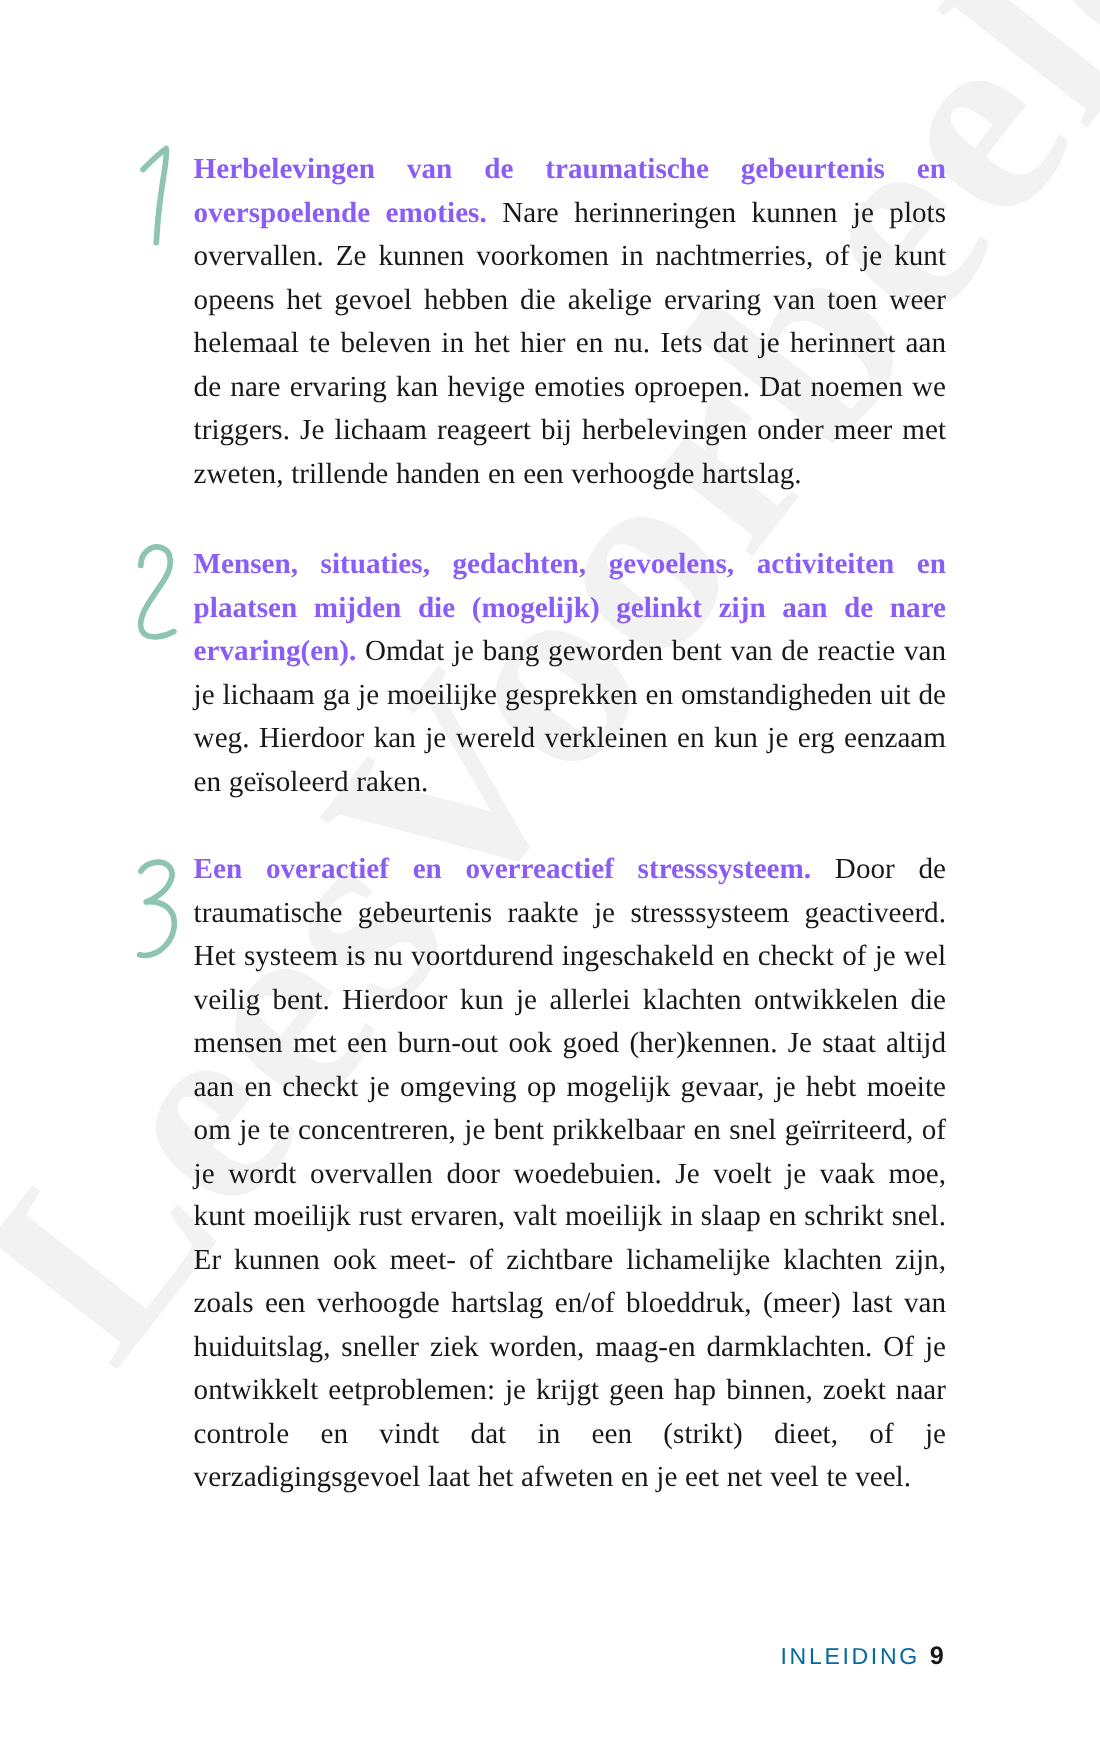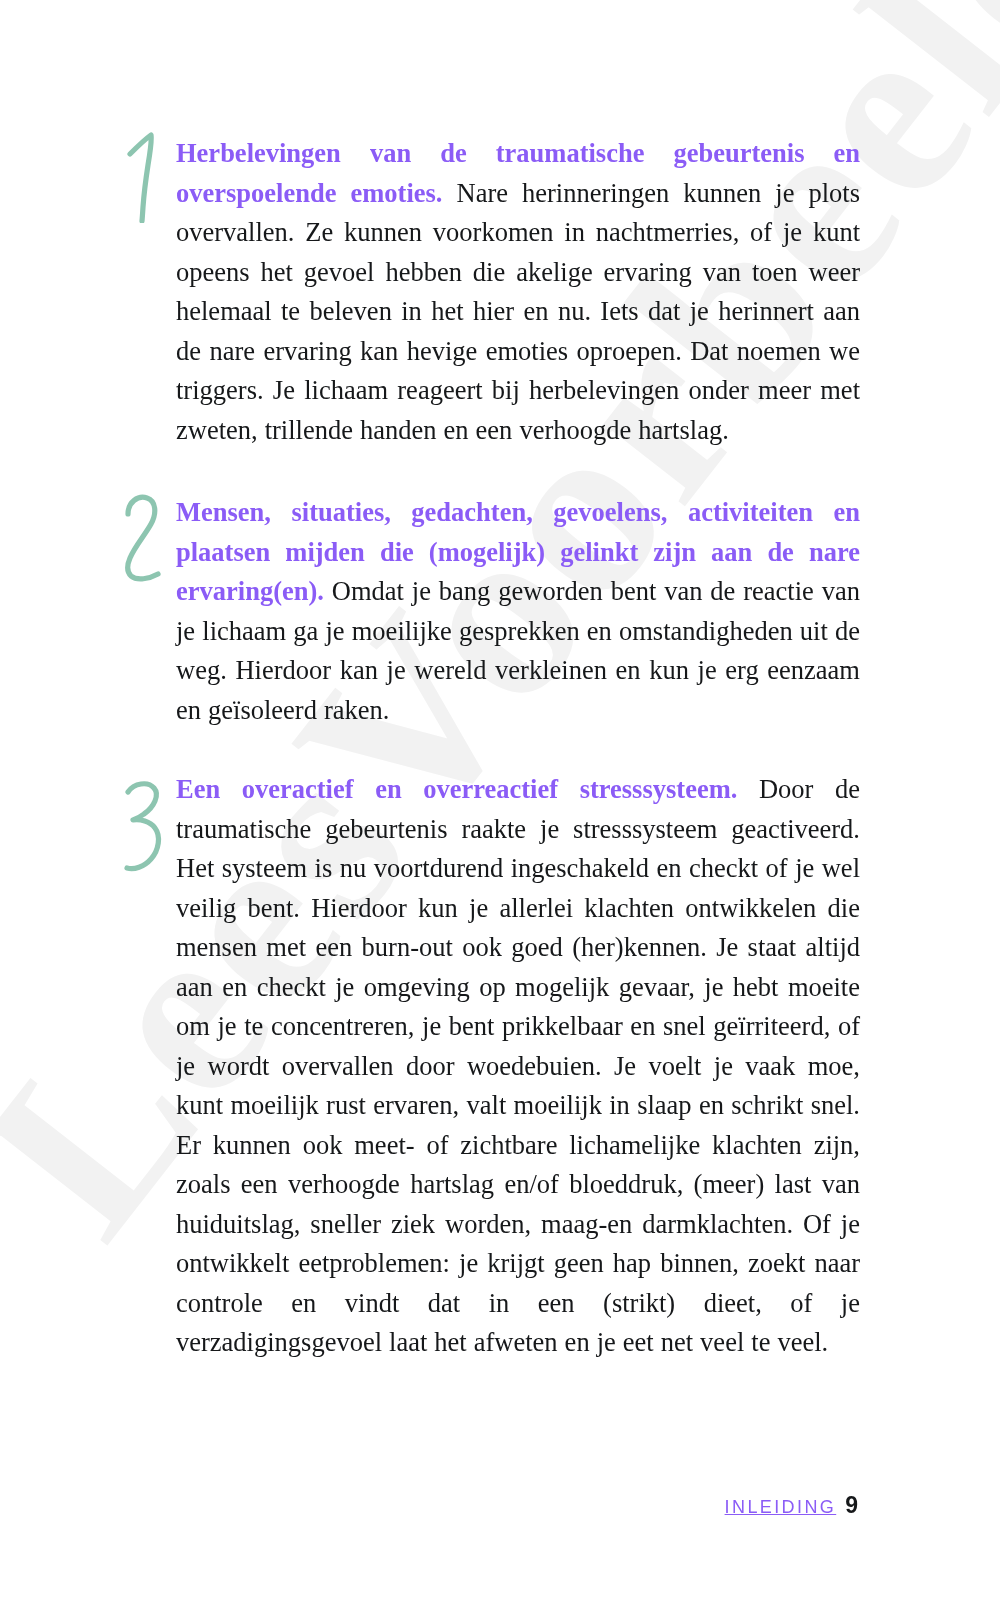--- a/index.html
+++ b/index.html
@@ -94,25 +94,24 @@
     position: absolute;
     z-index: 3;
     right: 142px;
     top: 1492px;
     display: flex;
     align-items: baseline;
     gap: 9px;
   }
   .footer-label {
     font-family: "Liberation Sans", "DejaVu Sans", sans-serif;
-    font-size: 18px;
+    font-size: 21px;
     letter-spacing: 2.4px;
-    color: #8b5cf6;
+    color: #0369a1;
     font-weight: 400;
-    text-decoration: underline;
   }
   .footer-page {
     font-family: "Liberation Sans", "DejaVu Sans", sans-serif;
     font-size: 23px;
     font-weight: 700;
     color: #16181a;
   }
 </style>
 </head>
 <body>

